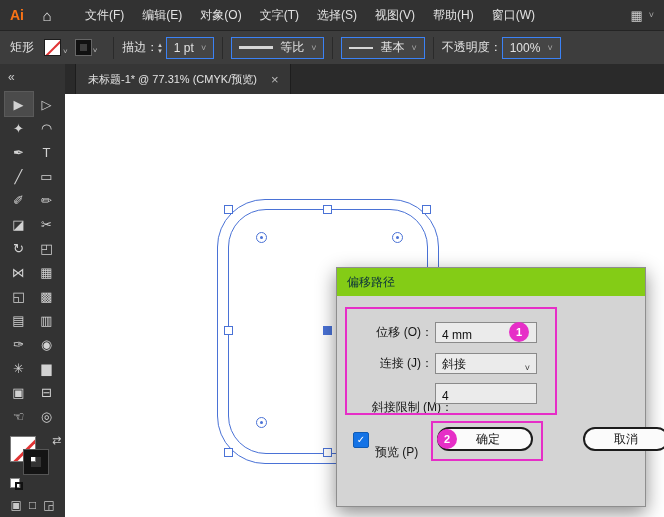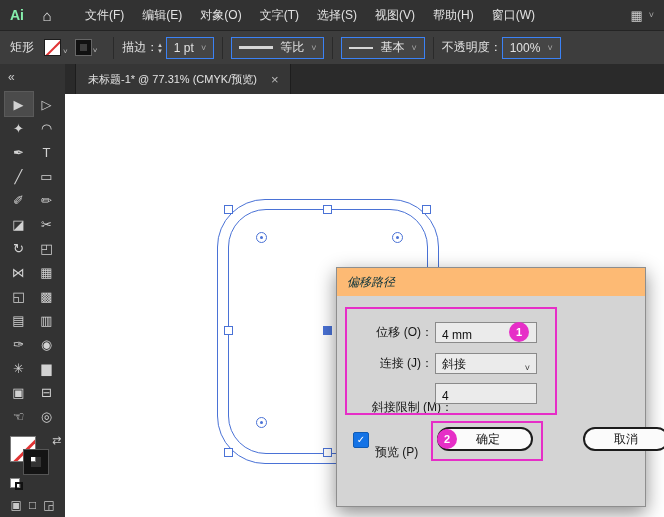--- a/index.html
+++ b/index.html
@@ -2,21 +2,21 @@
 <html><head>
 <meta charset="utf-8">
 <style>
   html,body{margin:0;padding:0;background:#555;}
   .app{position:relative;width:664px;height:517px;background:#333;overflow:hidden;
        font-family:"Liberation Sans","DejaVu Sans",sans-serif;font-size:12px;color:#e2e2e2;}
 
   
   .menubar{position:absolute;left:0;top:0;width:664px;height:30px;background:#323232;
            border-bottom:1px solid #242424;display:flex;align-items:center;}
-  .ai-logo{width:34px;text-align:center;color:#86efac;font-weight:bold;font-size:14px;}
+  .ai-logo{width:34px;text-align:center;color:#f97316;font-weight:bold;font-size:14px;}
   .home-icon{width:26px;text-align:center;font-size:15px;color:#e6e6e6;}
   .menu-items{display:flex;height:100%;margin-left:16px;}
   .menu-item{display:flex;align-items:center;padding:0 9px;cursor:default;white-space:nowrap;}
   .menubar-right{position:absolute;right:10px;top:0;height:30px;display:flex;align-items:center;gap:6px;}
   .ws-icon{font-size:13px;color:#cfcfcf;}
   .chev{font-size:9px;color:#aaa;}
 
   
   .controlbar{position:absolute;left:0;top:31px;width:664px;height:33px;background:#3d3d3d;
               border-bottom:1px solid #222;display:flex;align-items:center;}
@@ -60,22 +60,22 @@
   .path-outer{position:absolute;left:152px;top:105px;width:220px;height:263px;border:1px solid #4a72d6;border-radius:48px;}
   .path-inner{position:absolute;left:163px;top:115px;width:198px;height:243px;border:1px solid #4a72d6;border-radius:38px;}
   .handle{position:absolute;width:7px;height:7px;background:#fff;border:1px solid #4a72d6;box-sizing:content-box;}
   .handle.filled{background:#4a72d6;}
   .corner-widget{position:absolute;width:9px;height:9px;border:1px solid #4a72d6;border-radius:50%;}
   .corner-widget::after{content:"";position:absolute;left:3px;top:3px;width:3px;height:3px;background:#4a72d6;border-radius:50%;}
 
   
   .dialog{position:absolute;left:336px;top:267px;width:308px;height:238px;background:#d4d4d4;
           border:1px solid #8e8e8e;box-shadow:0 6px 18px rgba(0,0,0,.45);z-index:20;}
-  .dialog-title{height:28px;background:#fdba74;display:flex;align-items:center;padding-left:10px;
-                color:#0c333b;font-size:12px;font-style:italic;}
+  .dialog-title{height:28px;background:#84cc16;display:flex;align-items:center;padding-left:10px;
+                color:#0c333b;font-size:12px;}
   .dialog-body{position:absolute;left:0;top:28px;right:0;bottom:0;}
   .hl-box{position:absolute;border:2px solid #e62ec7;z-index:6;pointer-events:none;}
   .hl-fields{left:8px;top:11px;width:208px;height:104px;}
   .hl-ok{left:94px;top:125px;width:108px;height:36px;}
   .dlg-label{position:absolute;left:12px;width:84px;text-align:right;color:#161616;font-size:12px;line-height:21px;white-space:nowrap;}
   .dlg-field{position:absolute;left:98px;width:102px;height:21px;background:#ebebeb;border:1px solid #8a8a8a;
              box-sizing:border-box;font-size:12px;color:#111;display:flex;align-items:flex-end;padding:0 6px;}
   .dlg-field input{border:none;background:transparent;width:100%;font:inherit;color:inherit;padding:0;outline:none;}
   .dlg-select{justify-content:space-between;}
   .sel-chev{font-size:9px;color:#333;}

